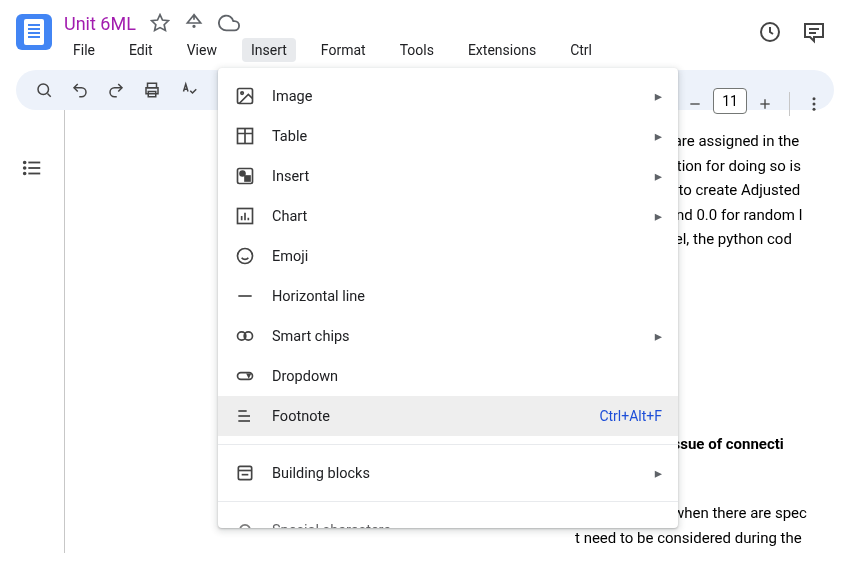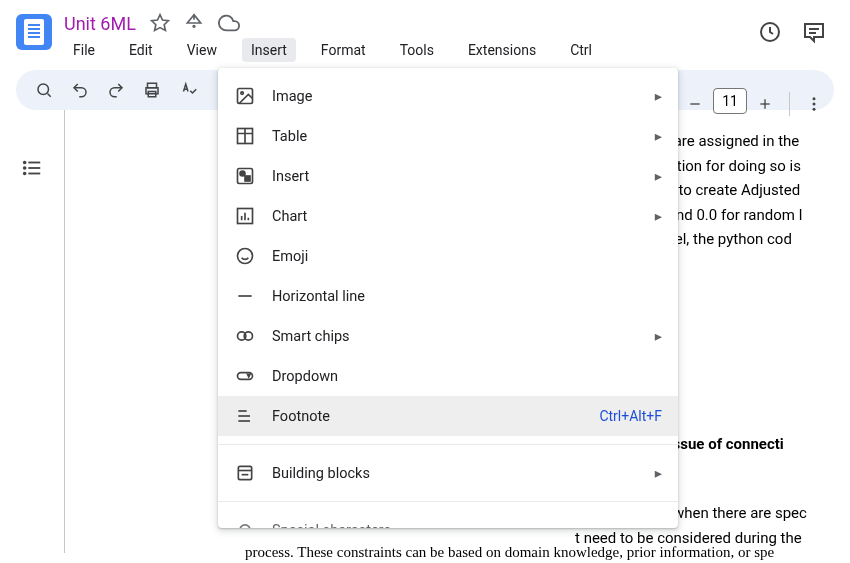--- a/index.html
+++ b/index.html
@@ -193,21 +193,20 @@
       <p>he sklearn function for doing so is</p>
       <p>RS) is adjusted to create Adjusted</p>
       <p>al clusterings and 0.0 for random l</p>
       <p> clustering model, the python cod</p>
       <br><br><br><br><br><br><br><br>
       <p class="bold">g, explain the issue of connecti</p>
       <br><br>
       <p>straints arises when there are spec</p>
       <p>t need to be considered during the</p>
     </div>
-    <div style="position:absolute; bottom:-8px; left:180px; font-family:'Times New Roman',serif; font-size:15px;">process. These constraints can be based on domain knowledge, prior information, or spe</div>
   </div>
 </div>
 
 <div class="dropdown-menu">
   <div class="dropdown-item">
     <span class="dropdown-icon">
         <svg width="20" height="20" viewBox="0 0 24 24" fill="none" stroke="currentColor" stroke-width="2">
           <rect x="3" y="3" width="18" height="18" rx="2"></rect>
           <circle cx="8.5" cy="8.5" r="1.5"></circle>
           <polyline points="21 15 16 10 5 21"></polyline>

